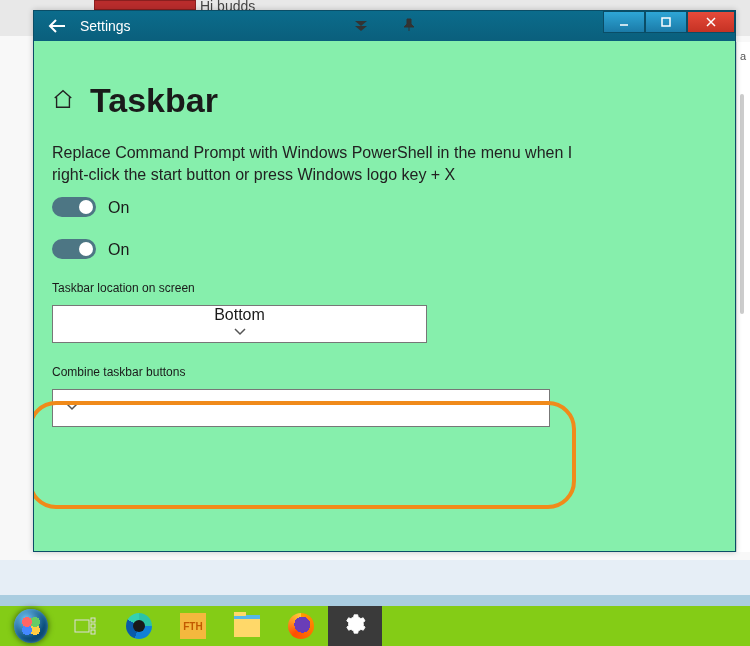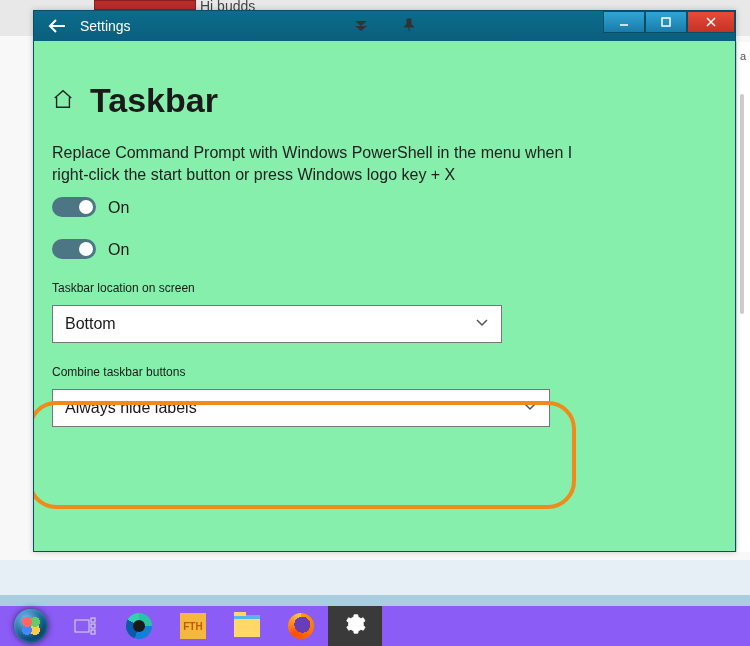--- a/index.html
+++ b/index.html
@@ -106,37 +106,37 @@
   .select-box{
     border:1px solid #777;
     height:38px;
     display:flex;align-items:center;justify-content:space-between;
     padding:0 12px;
     font-size:16px;
     cursor:pointer;
     background:#fff;
   }
   .select-box .chev svg{width:14px;height:14px;stroke:#555;fill:none;stroke-width:1.5;}
-  .sel-location{width:450px;}
+  .sel-location{width:375px;flex-direction:column;}
   .sel-combine{width:498px;}
 
   
   .highlight-ring{
     position:absolute;
     border:4px solid #f08a1a;
     border-radius:28px;
     pointer-events:none;
   }
 
   .link{color:#0066b4;font-size:16px;margin-top:26px;cursor:pointer;display:inline-block;}
 
   
   .taskbar{
     position:absolute;left:0;right:0;bottom:0;height:40px;
-    background:#8b5cf6;
+    background:#84cc16;
     display:flex;align-items:center;
     padding:0 4px;
     gap:0;
   }
   .tbitem{width:54px;height:40px;display:flex;align-items:center;justify-content:center;cursor:pointer;}
   .tbitem.active{background:#3a3a3a;}
   .start-orb{
     width:34px;height:34px;border-radius:50%;
     background:radial-gradient(circle at 35% 30%,#6fc0f2,#0a4d7a 60%,#042a44);
     box-shadow:0 0 4px rgba(120,200,255,.6) inset,0 0 6px rgba(0,0,0,.6);
@@ -270,21 +270,20 @@
               <path d="M2 5l5 5 5-5"></path>
             </svg>
         </span>
       </div>
     </div>
 
     
     <div class="setting-block" style="position:relative;margin-top:12px;">
       <div class="select-label">Combine taskbar buttons</div>
       <div class="select-box sel-combine">
-        <span>Always hide labels</span>
         <span class="chev">
           <svg viewBox="0 0 14 14">
               <path d="M2 5l5 5 5-5"></path>
             </svg>
         </span>
       </div>
     </div>
 
 
     

